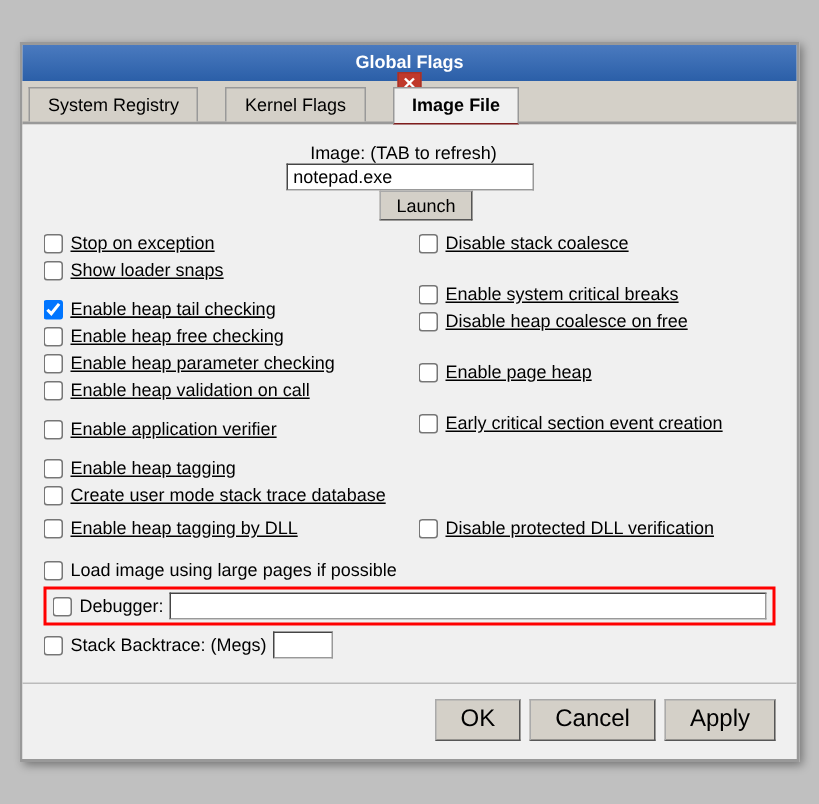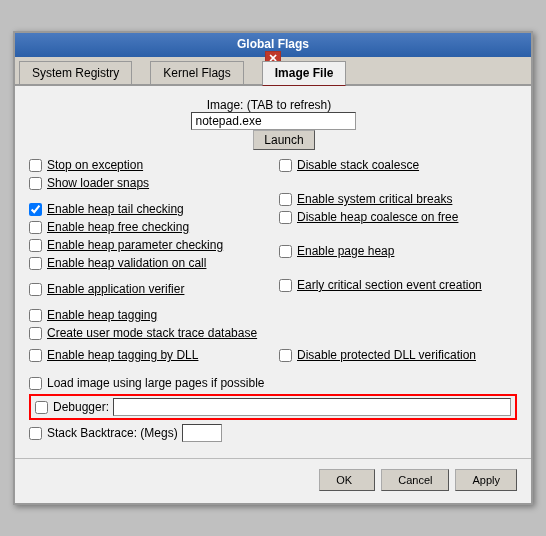--- a/index.html
+++ b/index.html
@@ -168,21 +168,21 @@
       gap: 6px;
       padding: 10px 14px 12px;
       border-top: 1px solid #bbb;
       background: #f0f0f0;
     }
     .footer-btn {
       padding: 4px 16px;
       border: 1px outset #aaa;
       background: #d4d0c8;
       cursor: pointer;
-      font-size: 11px;
+      font-size: 16px;
       min-width: 56px;
       text-align: left;
     }
     .underline {
       text-decoration: underline;
     }
   </style>
 </head>
 <body>
 

